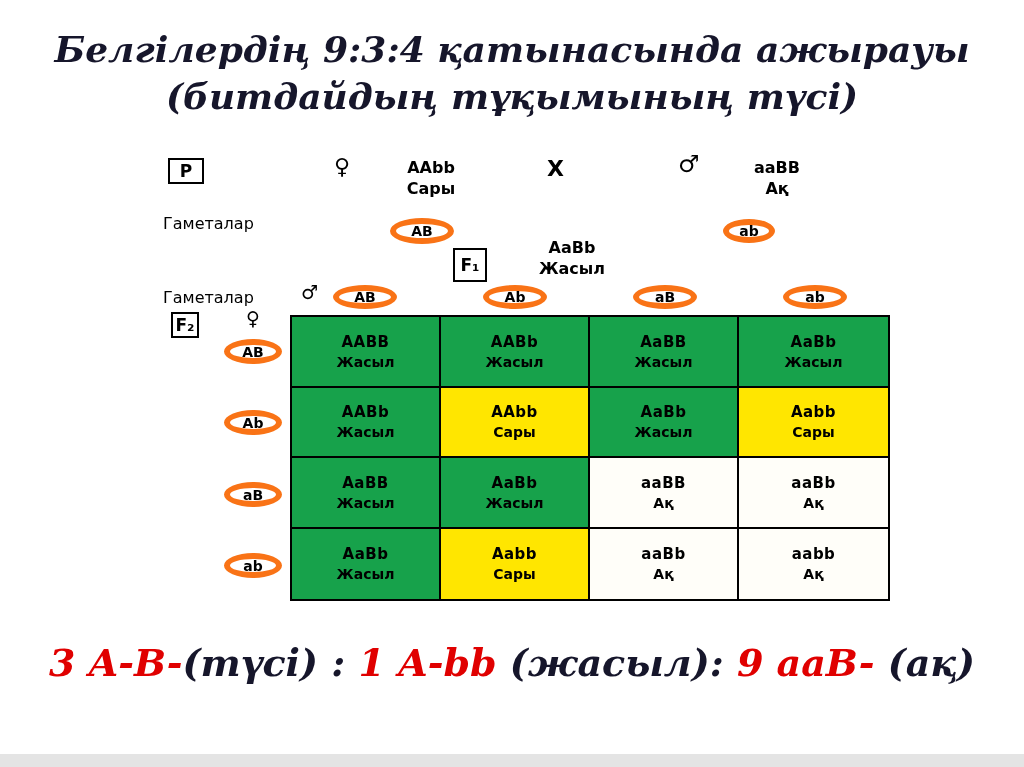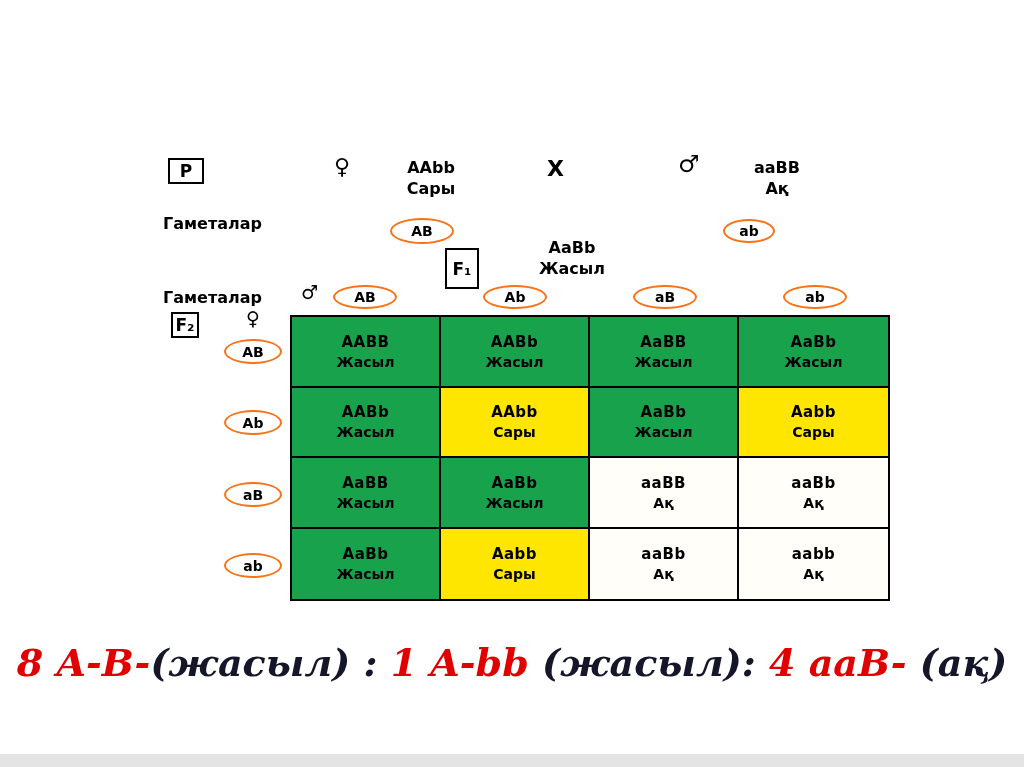--- a/index.html
+++ b/index.html
@@ -8,25 +8,25 @@
 
   .title{position:absolute;top:26px;left:0;width:1024px;text-align:center;
     font-family:"DejaVu Serif",serif;font-style:italic;font-weight:bold;
     font-size:36px;line-height:1.3;color:#16162b}
 
   .diagram{position:absolute;left:155px;top:148px;width:745px;height:462px;
     font-family:"DejaVu Sans",sans-serif;font-weight:bold;color:#000}
 
   .boxlabel{position:absolute;border:2px solid #000;background:#fff;
     display:flex;align-items:center;justify-content:center;font-size:17px;font-weight:bold}
-  .oval{position:absolute;border:2px solid #f97316;border-radius:50%;background:#fff;
+  .oval{position:absolute;border:6px solid #f97316;border-radius:50%;background:#fff;
     display:flex;align-items:center;justify-content:center;font-size:14px;font-weight:bold}
   .stack{position:absolute;font-size:16px;line-height:1.3;text-align:center}
   .sym{position:absolute;font-weight:bold}
-  .glabel{position:absolute;font-size:16px;font-weight:bold}
+  .glabel{position:absolute;font-size:16px;font-weight:normal}
 
   .grid{position:absolute;left:135px;top:167px;width:600px;height:286px;
     border:2px solid #000;display:grid;grid-template-columns:repeat(4,1fr);
     grid-template-rows:repeat(4,1fr);background:#fff}
   .cell{border-right:2px solid #000;border-bottom:2px solid #000;
     display:flex;flex-direction:column;align-items:center;justify-content:center;gap:3px}
   .cell:nth-child(4n){border-right:none}
   .cell:nth-child(n+13){border-bottom:none}
   .geno{font-size:15px;letter-spacing:0.5px}
   .pheno{font-size:14px}
@@ -36,20 +36,22 @@
     font-size:38px;white-space:pre-wrap}
   .caption [data-ink="red"]{color:#e00000}
   .caption [data-ink="dark"]{color:#16162b}
 
   .footer-bar{position:absolute;left:0;bottom:0;width:1024px;height:13px;background:#e4e4e4}
 </style>
 </head>
 <body>
 
 <div class="title">
+  <div>Белгілердің 9:3:4 қатынасында ажырауы</div>
+  <div>(битдайдың тұқымының түсі)</div>
 </div>
 
 <div class="diagram">
 
   <div class="boxlabel" style="left:13px;top:10px;width:36px;height:26px">P</div>
   <div class="sym" style="left:179px;top:6px;font-size:22px">♀</div>
   <div class="stack" style="left:238px;top:10px;width:76px">
     <div>AAbb</div>
     <div>Сары</div>
   </div>
@@ -61,21 +63,21 @@
   </div>
 
   <div class="glabel" style="left:8px;top:66px">Гаметалар</div>
   <div class="oval" style="left:235px;top:70px;width:64px;height:26px">
     <span>AB</span>
   </div>
   <div class="oval" style="left:568px;top:71px;width:52px;height:24px">
     <span>ab</span>
   </div>
 
-  <div class="boxlabel" style="left:290px;top:100px;width:34px;height:41px">F₁</div>
+  <div class="boxlabel" style="left:298px;top:100px;width:34px;height:34px">F₁</div>
   <div class="stack" style="left:372px;top:90px;width:90px">
     <div>AaBb</div>
     <div>Жасыл</div>
   </div>
 
   <div class="glabel" style="left:8px;top:140px">Гаметалар</div>
   <div class="sym" style="left:146px;top:133px;font-size:19px">♂</div>
 
   <div class="oval" style="left:178px;top:137px;width:64px;height:24px">
     <span>AB</span>
@@ -172,15 +174,15 @@
       <div class="pheno">Ақ</div>
     </div>
     <div class="cell" style="background-color: rgb(255, 254, 249);">
       <div class="geno">aabb</div>
       <div class="pheno">Ақ</div>
     </div>
 
   </div>
 </div>
 
-<div class="caption"><span data-ink="red">8 A-B-</span><span data-ink="dark">(жасыл) : </span><span data-ink="red">1 A-bb</span><span data-ink="dark"> (жасыл): </span><span data-ink="red">4 aaB- </span><span data-ink="dark">(ақ)</span></div>
+<div class="caption"><span data-ink="red">3 A-B-</span><span data-ink="dark">(түсі) : </span><span data-ink="red">1 A-bb</span><span data-ink="dark"> (жасыл): </span><span data-ink="red">9 aaB- </span><span data-ink="dark">(ақ)</span></div>
 
 <div class="footer-bar"></div>
 
 </body></html>

